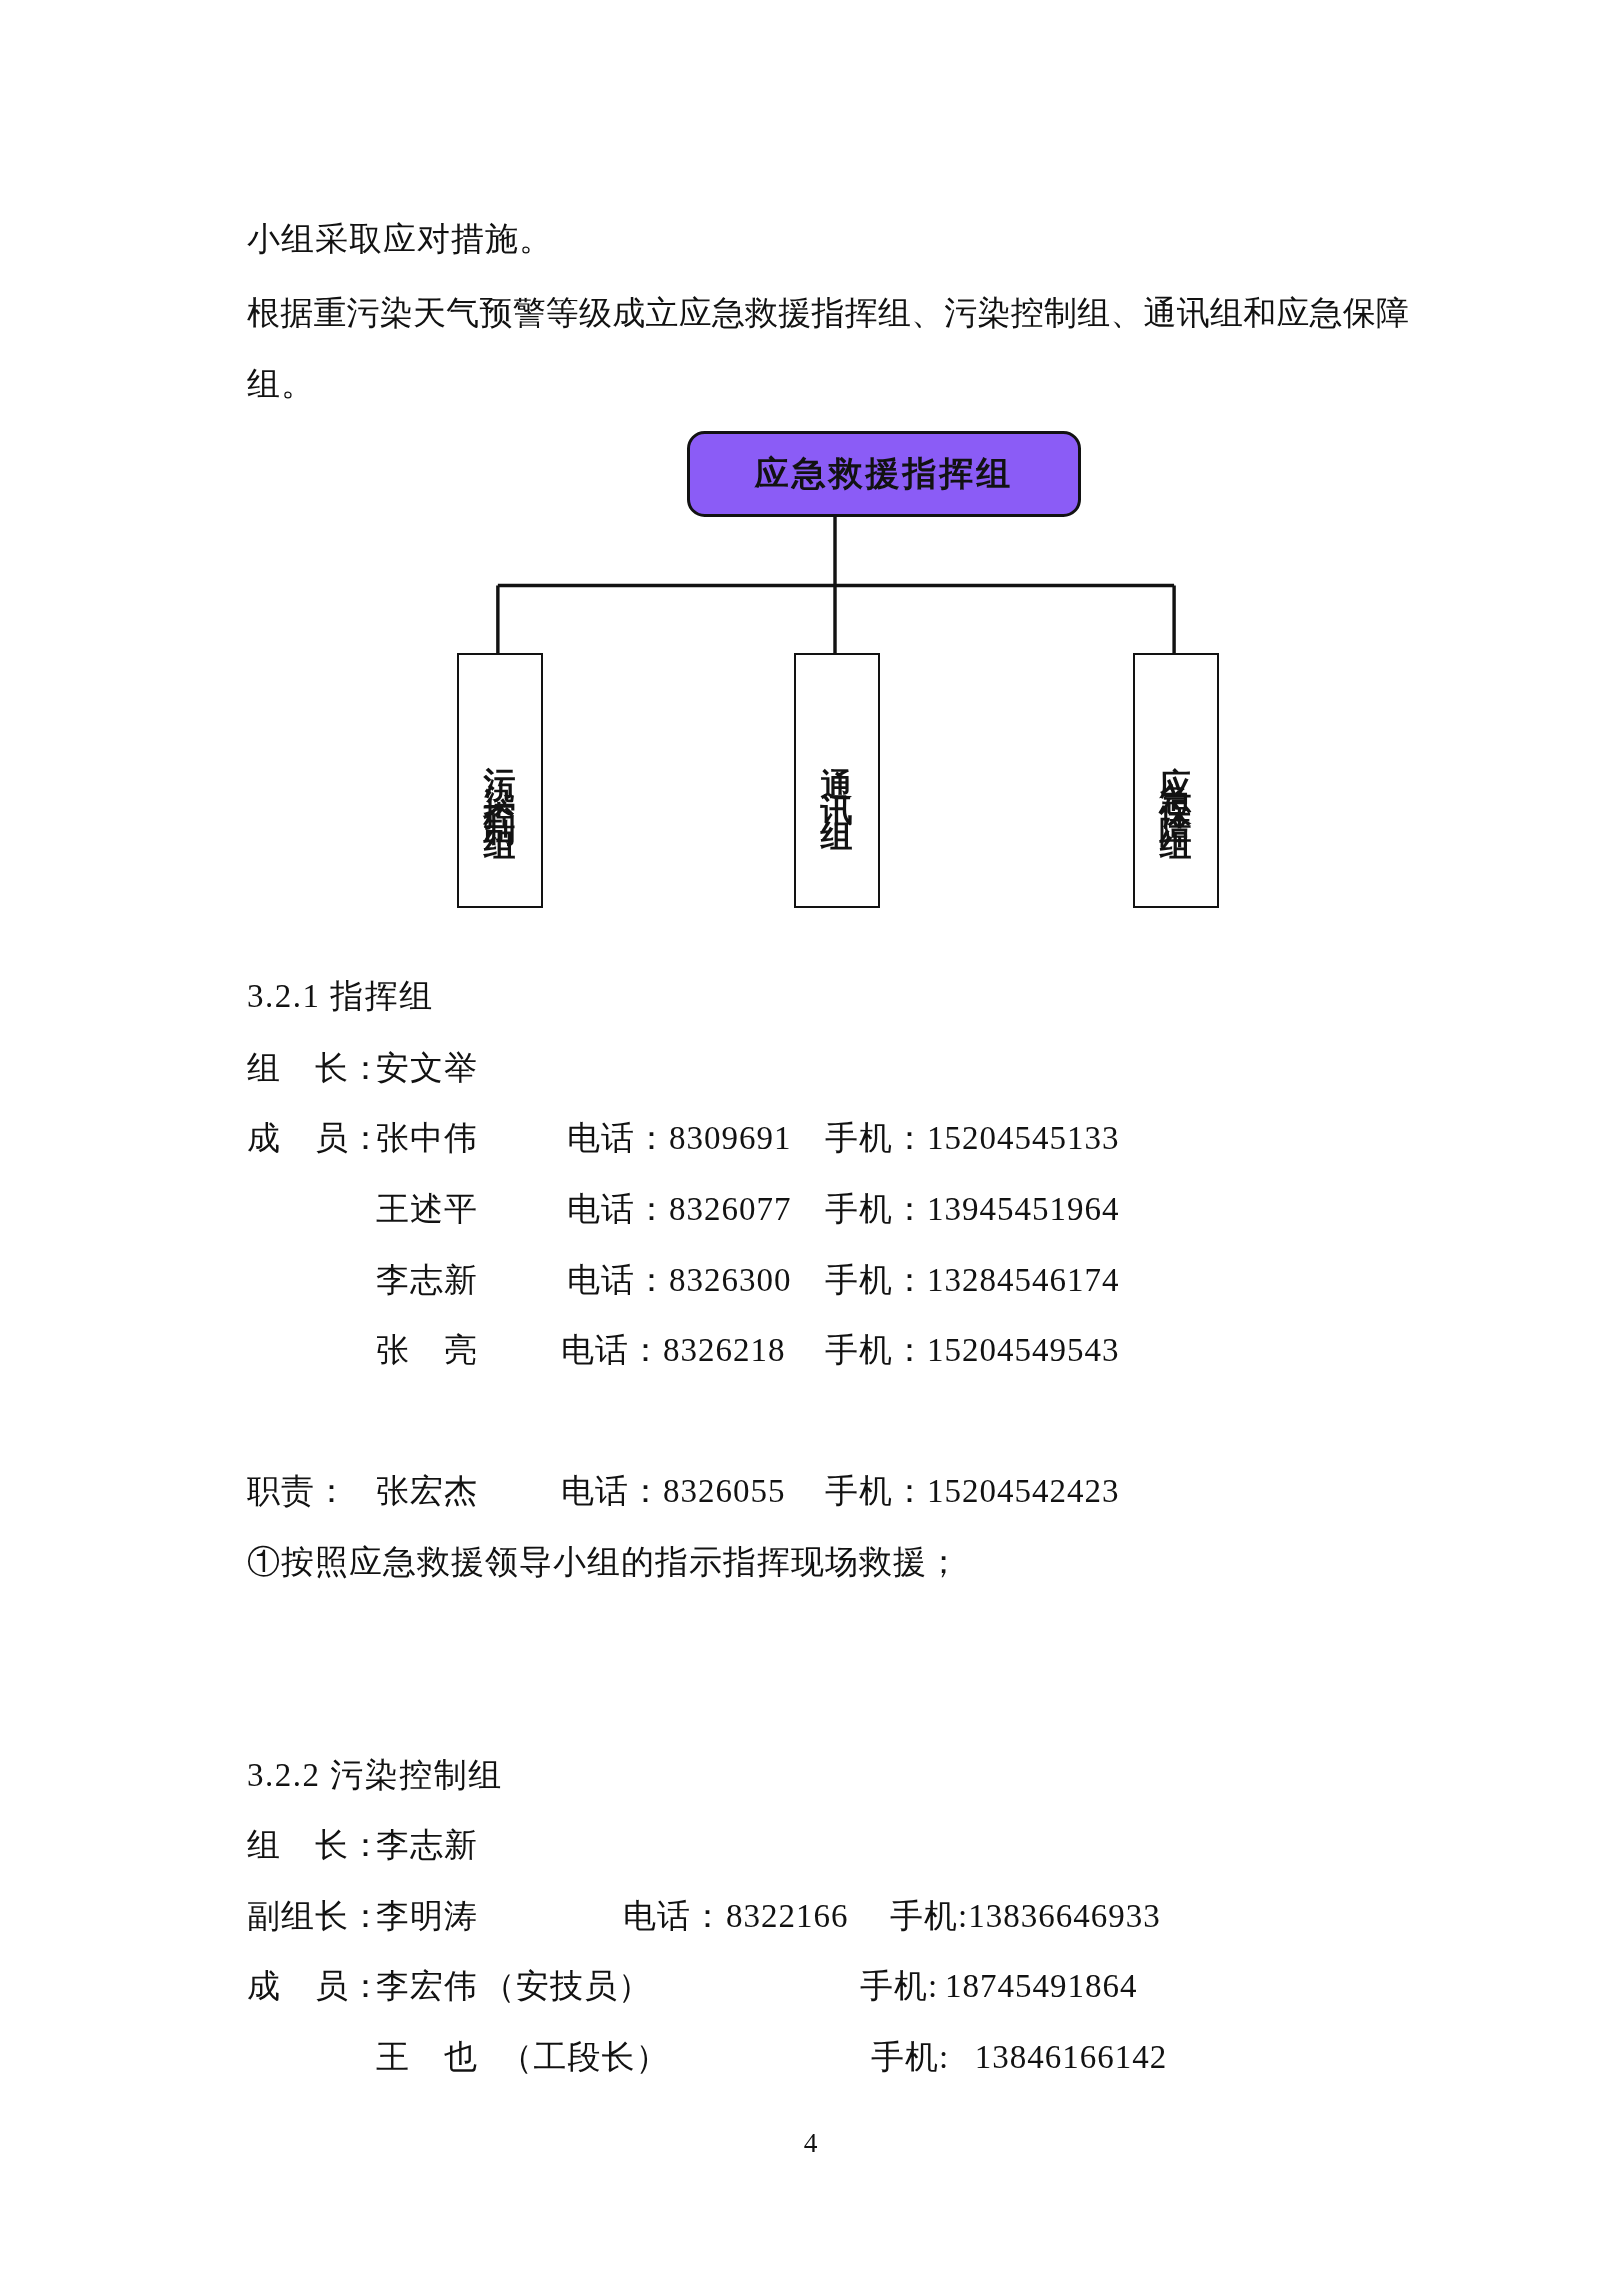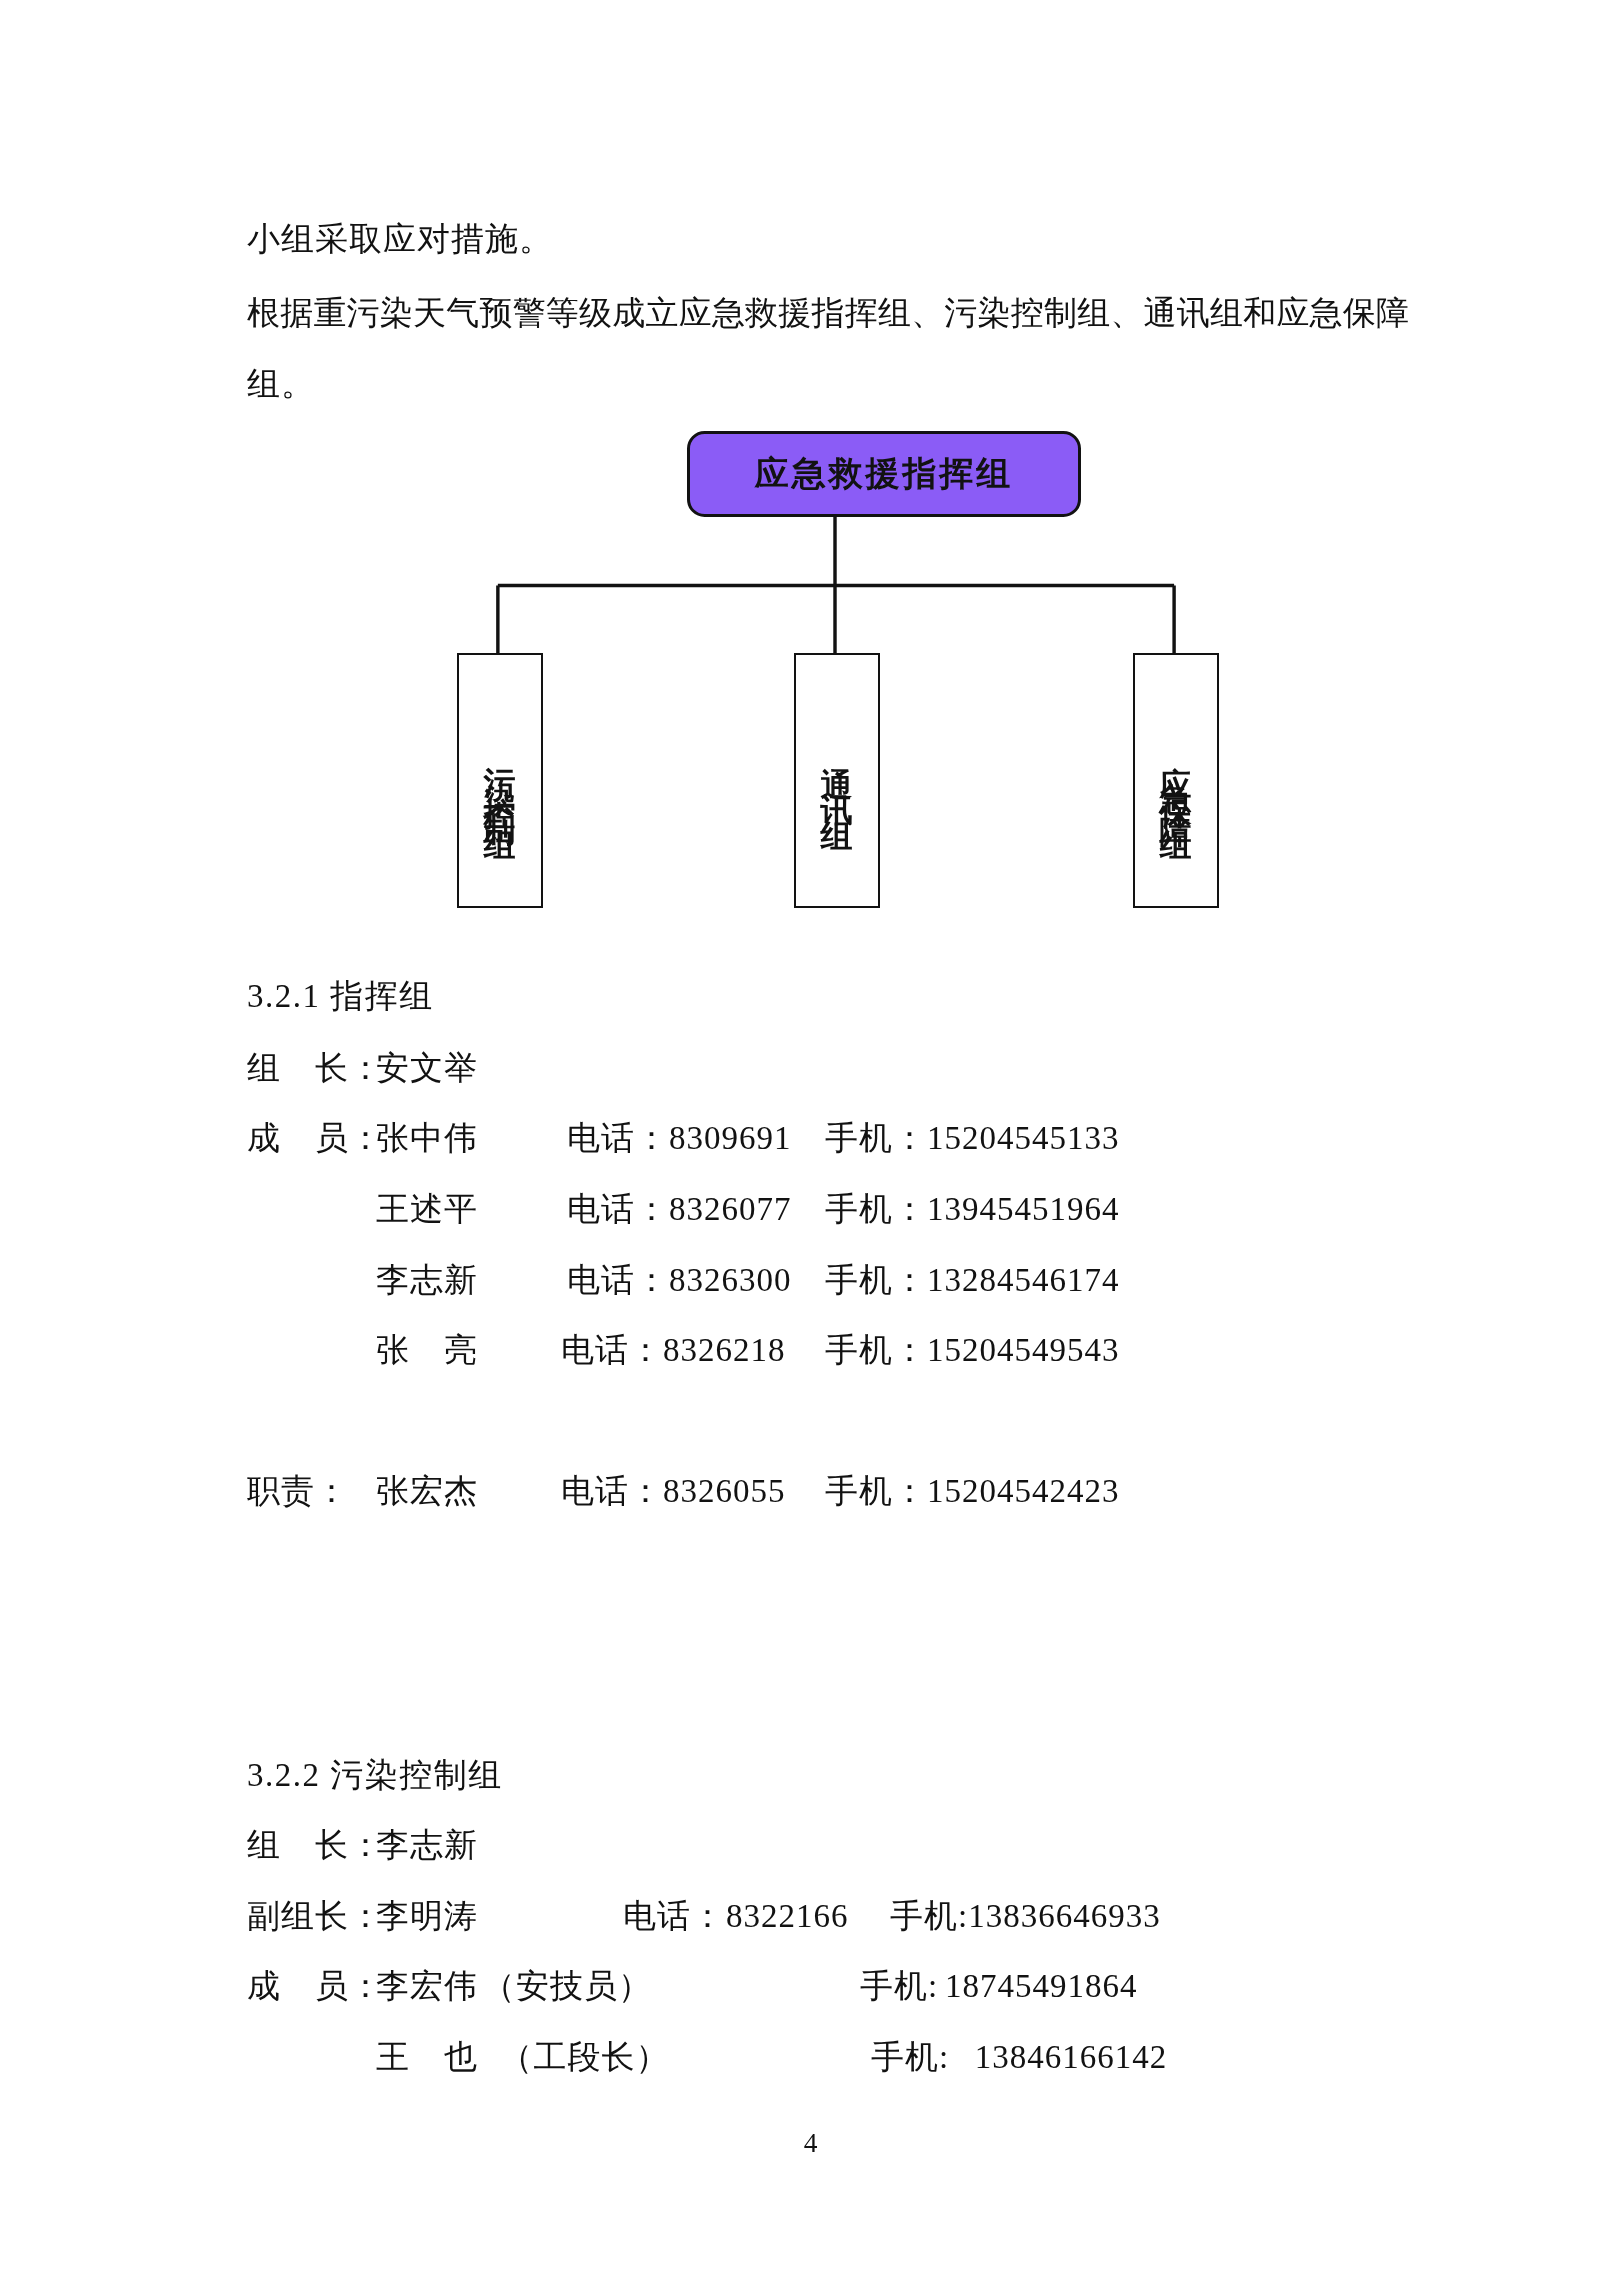--- a/index.html
+++ b/index.html
@@ -126,20 +126,21 @@
     <span class="cell" style="left:578px"><span>手机：</span><span>15204549543</span></span>
   </div>
 
   <div class="line" style="top:1470px">
     <span class="cell" style="left:129px">张宏杰</span>
     <span class="cell" style="left:314px"><span>电话：</span><span>8326055</span></span>
     <span class="cell" style="left:578px"><span>手机：</span><span>15204542423</span></span>
   </div>
 
   <div class="line" style="top:1470px">职责：</div>
+  <div class="line" style="top:1541px">①按照应急救援领导小组的指示指挥现场救援；</div>
 
   <div class="line heading" style="top:1754px">3.2.2 污染控制组</div>
 
   <div class="line" style="top:1824px">
     <span class="cell" style="left:0">组　长：</span>
     <span class="cell" style="left:129px">李志新</span>
   </div>
 
   <div class="line" style="top:1895px">
     <span class="cell" style="left:0">副组长：</span>

